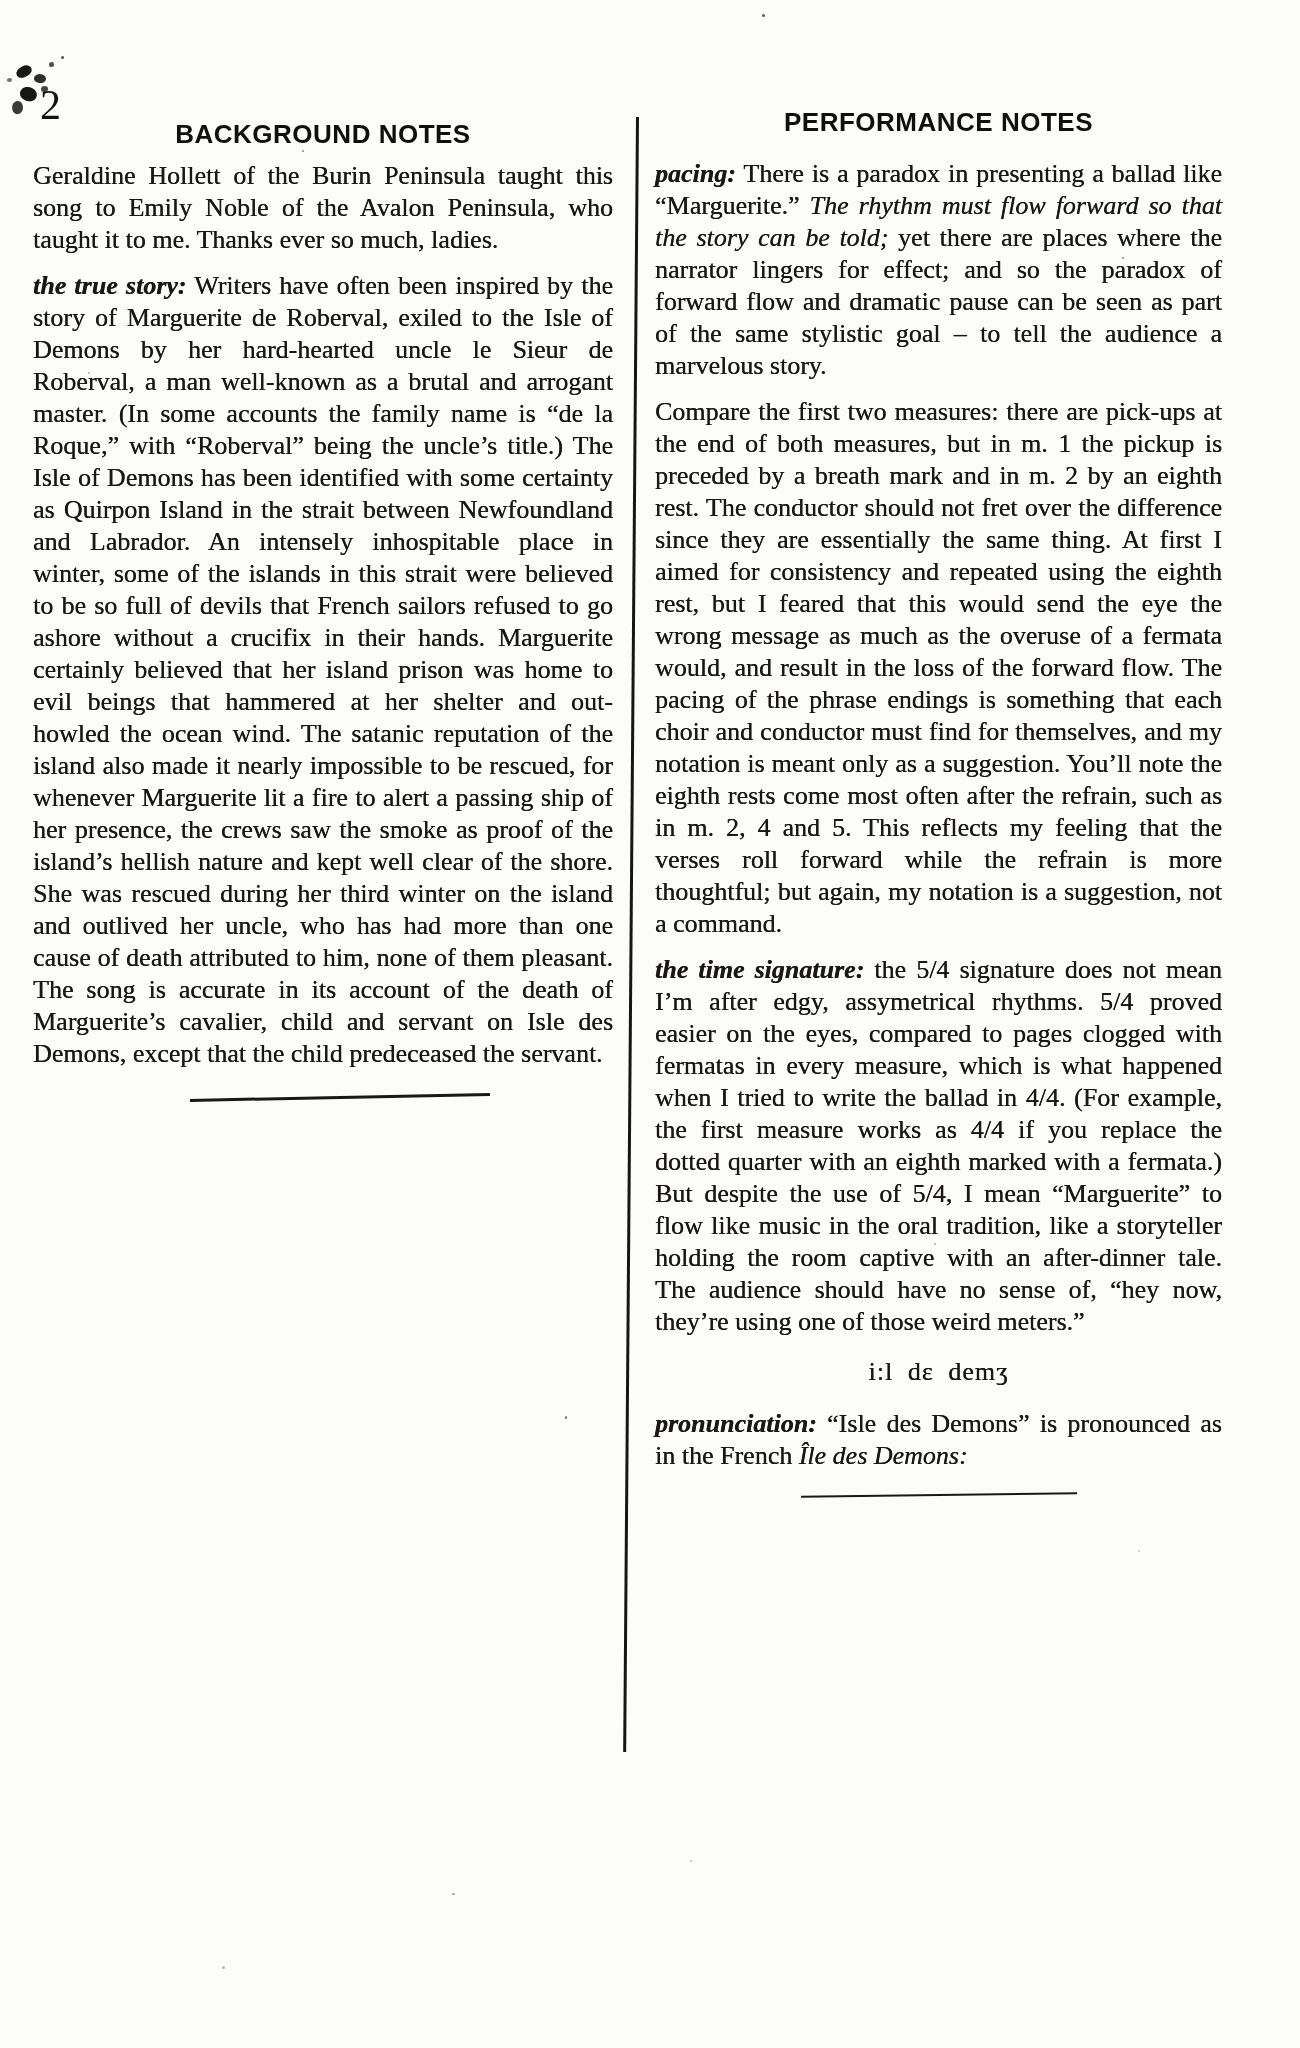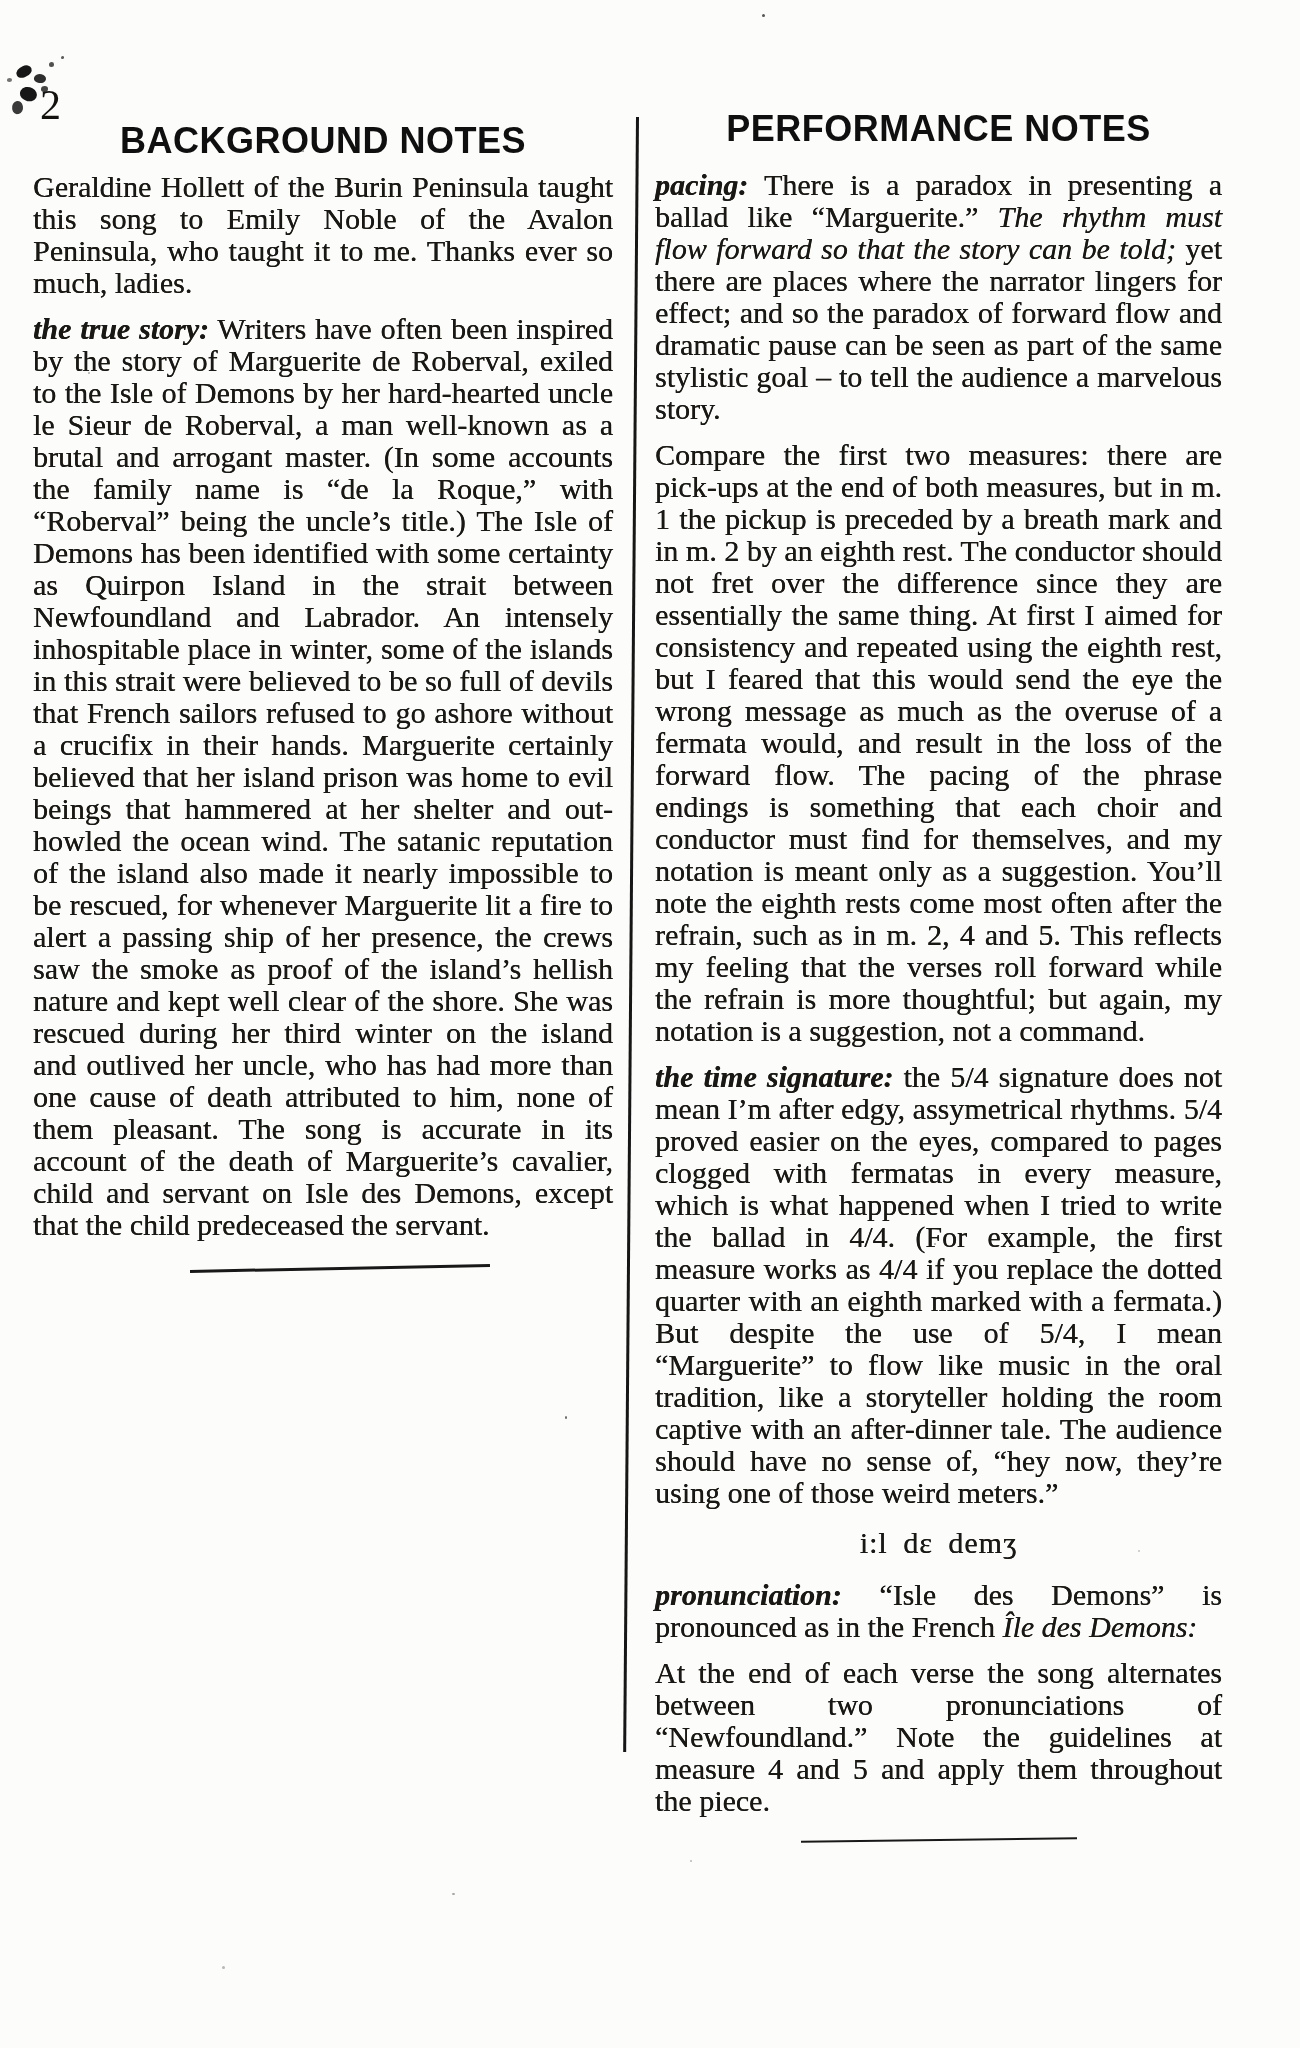--- a/index.html
+++ b/index.html
@@ -16,29 +16,29 @@
     color:#1a1814;
   }
   
   .col{position:absolute;}
   .col-left{left:33px;top:120px;width:580px;}
   .col-right{left:655px;top:108px;width:567px;}
   .col-title{
     margin:0 0 10px 0;
     font-family:"Liberation Sans","DejaVu Sans",sans-serif;
     font-weight:bold;
-    font-size:36px;
+    font-size:26px;
     line-height:1.15;
     letter-spacing:.5px;
     text-align:center;
     color:#0f0f0f;
   }
   .col-right .col-title{margin-bottom:20px;}
   .col-body{
-    font-size:30px;
+    font-size:26px;
     line-height:32px;
     text-shadow:0.25px 0 0 #1a1814;
     font-family:Liberation Serif, serif;
   }
   .block{margin:0 0 14px 0;}
   .block-p{text-align:justify;}
   .block-center{
     text-align:center;
     margin:18px 0 20px 0;
     word-spacing:7px;
@@ -132,21 +132,20 @@
   <div class="divider"></div>
 
   <div class="col col-right">
     <h2 class="col-title">PERFORMANCE NOTES</h2>
     <div class="col-body">
         <div class="block block-p"><span class="seg-lead">pacing:</span><span class="seg-normal"> There is a paradox in presenting a ballad like “Marguerite.” </span><span class="seg-italic">The rhythm must flow forward so that the story can be told;</span><span class="seg-normal"> yet there are places where the narrator lingers for effect; and so the paradox of forward flow and dramatic pause can be seen as part of the same stylistic goal – to tell the audience a marvelous story.</span></div>
         <div class="block block-p"><span class="seg-normal">Compare the first two measures: there are pick-ups at the end of both measures, but in m. 1 the pickup is preceded by a breath mark and in m. 2 by an eighth rest. The conductor should not fret over the difference since they are essentially the same thing. At first I aimed for consistency and repeated using the eighth rest, but I feared that this would send the eye the wrong message as much as the overuse of a fermata would, and result in the loss of the forward flow. The pacing of the phrase endings is something that each choir and conductor must find for themselves, and my notation is meant only as a suggestion. You’ll note the eighth rests come most often after the refrain, such as in m. 2, 4 and 5. This reflects my feeling that the verses roll forward while the refrain is more thoughtful; but again, my notation is a suggestion, not a command.</span></div>
         <div class="block block-p"><span class="seg-lead">the time signature:</span><span class="seg-normal"> the 5/4 signature does not mean I’m after edgy, assymetrical rhythms. 5/4 proved easier on the eyes, compared to pages clogged with fermatas in every measure, which is what happened when I tried to write the ballad in 4/4. (For example, the first measure works as 4/4 if you replace the dotted quarter with an eighth marked with a fermata.) But despite the use of 5/4, I mean “Marguerite” to flow like music in the oral tradition, like a storyteller holding the room captive with an after-dinner tale. The audience should have no sense of, “hey now, they’re using one of those weird meters.”</span></div>
         <div class="block block-center"><span class="seg-normal">i:l dɛ demʒ</span></div>
         <div class="block block-p"><span class="seg-lead">pronunciation:</span><span class="seg-normal"> “Isle des Demons” is pronounced as in the French </span><span class="seg-italic">Île des Demons:</span></div>
-        <div class="block block-p"><span class="seg-normal">At the end of each verse the song alternates between two pronunciations of “Newfoundland.” Note the guidelines at measure 4 and 5 and apply them throughout the piece.</span></div>
         <div class="block block-rule"></div>
       </div>
   </div>
 
   <div class="specks">
     <i></i>
       <i></i>
       <i></i>
       <i></i>
       <i></i>

